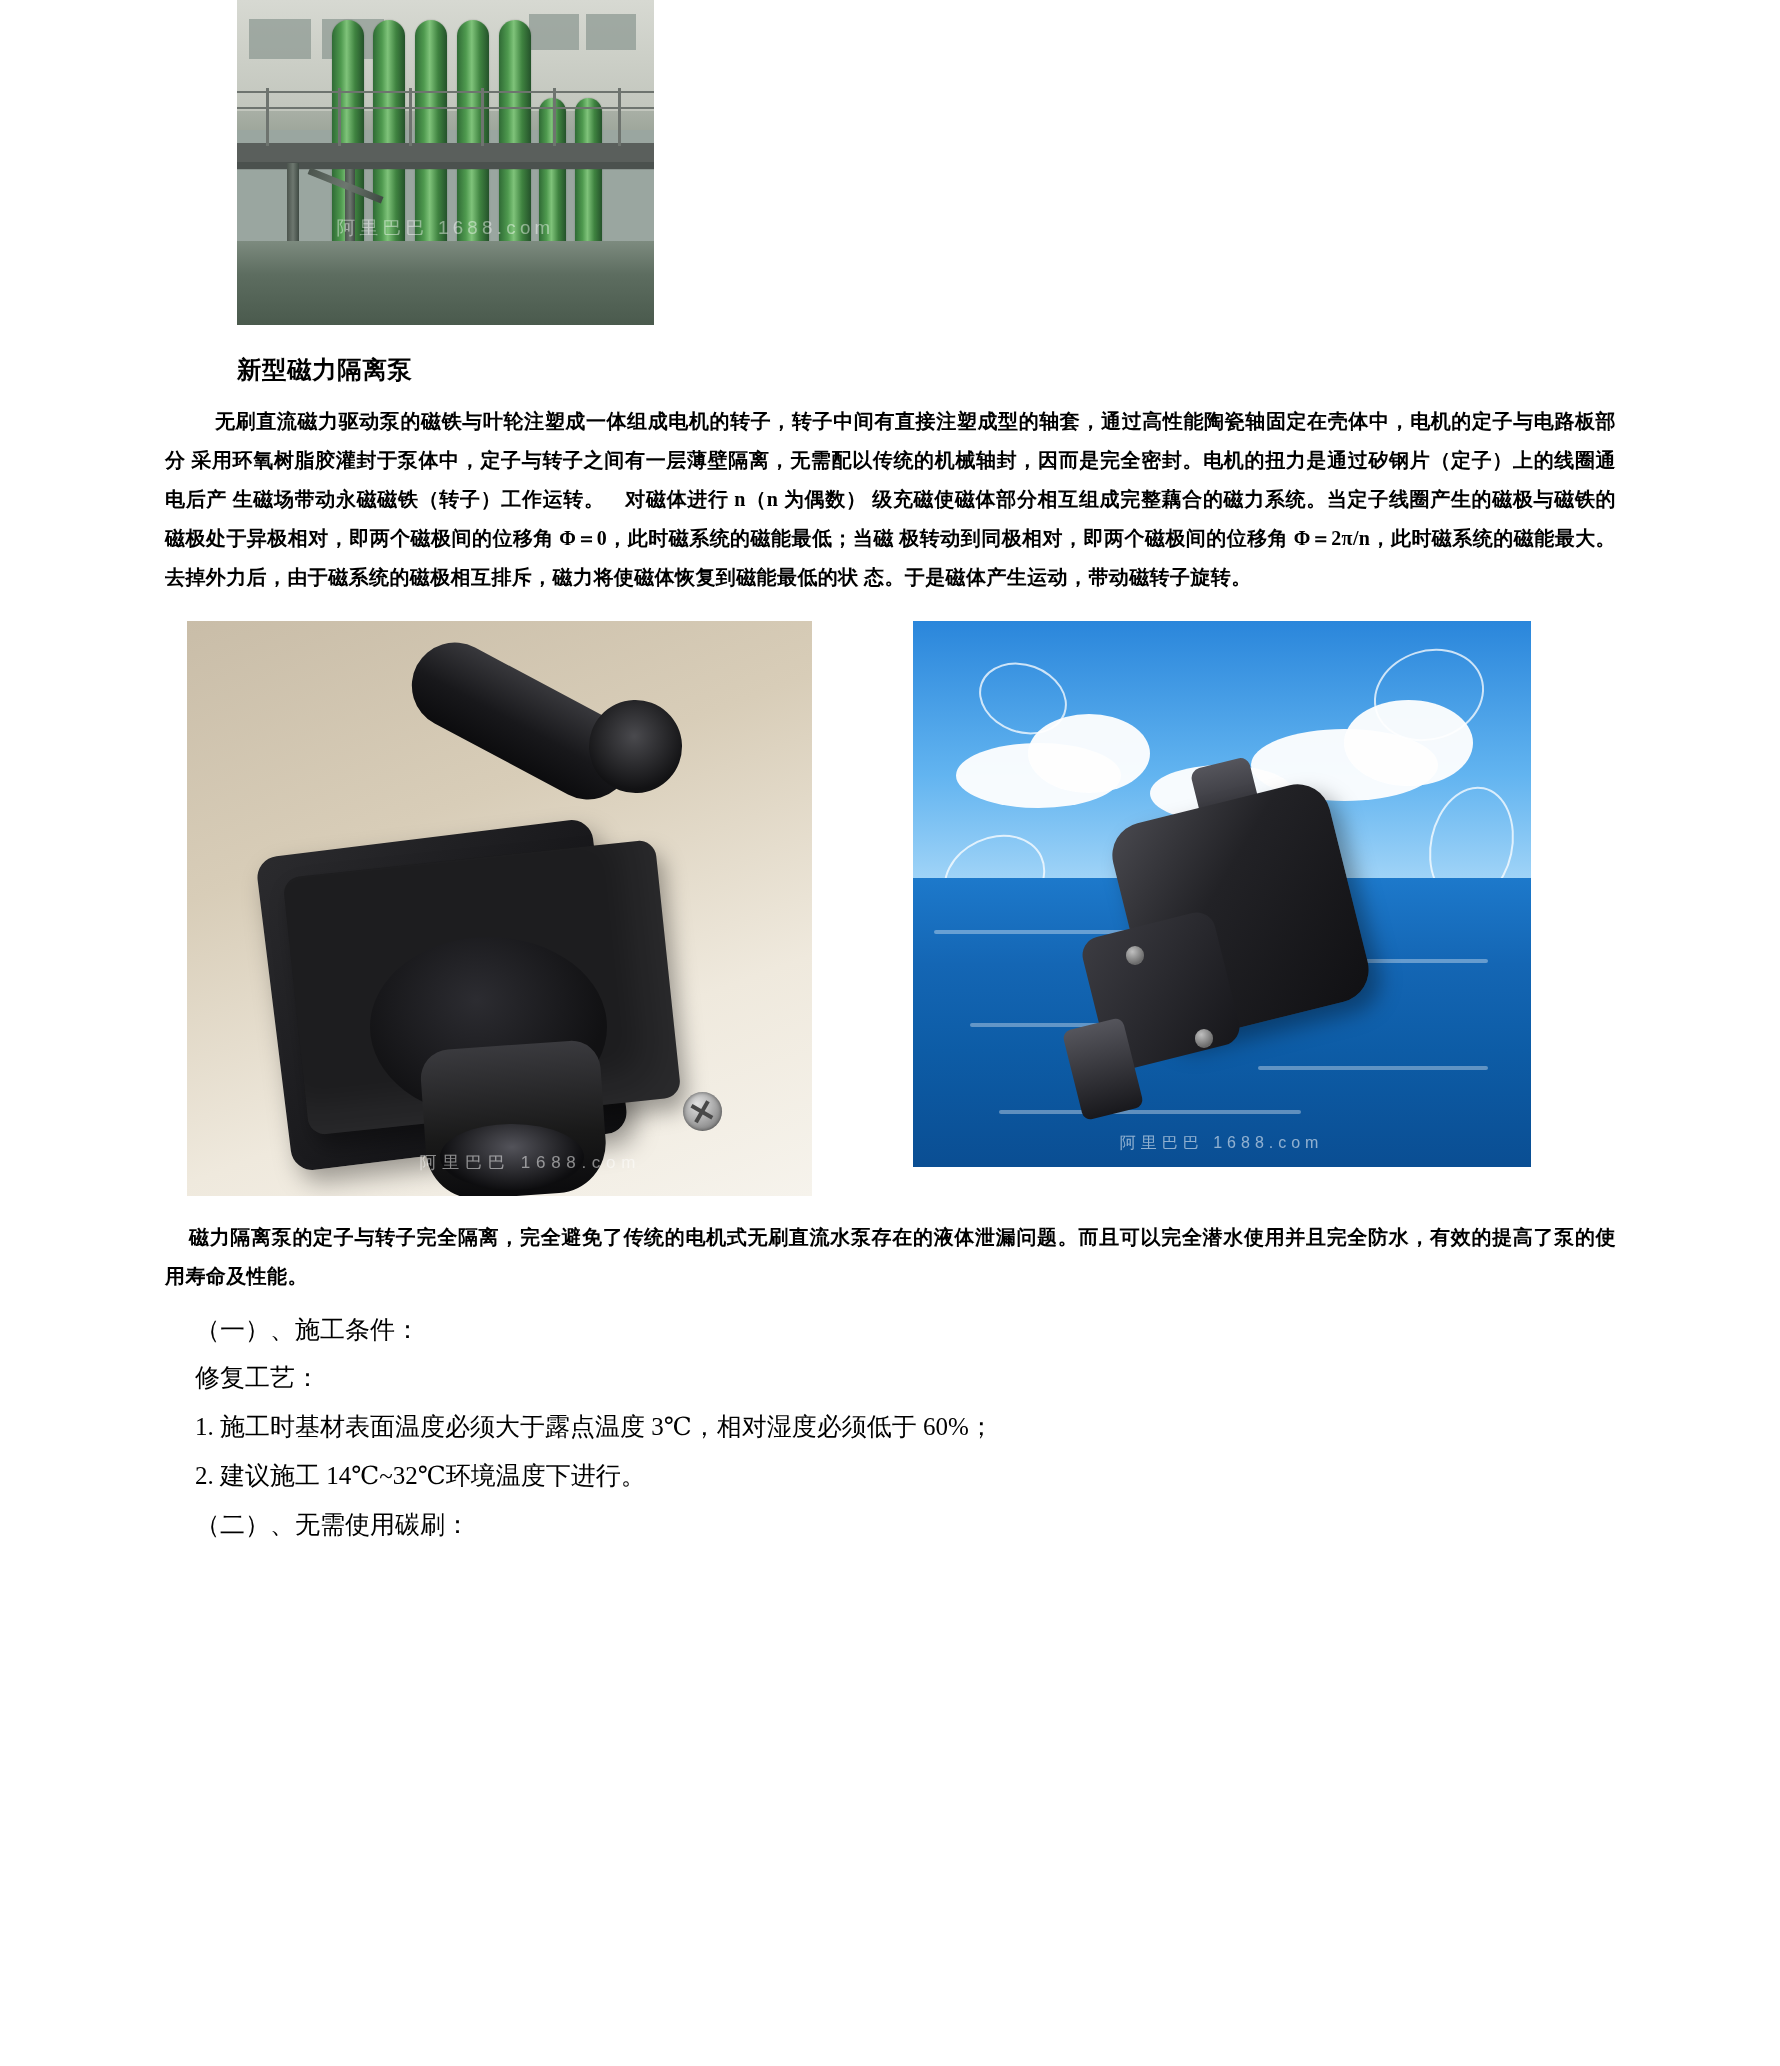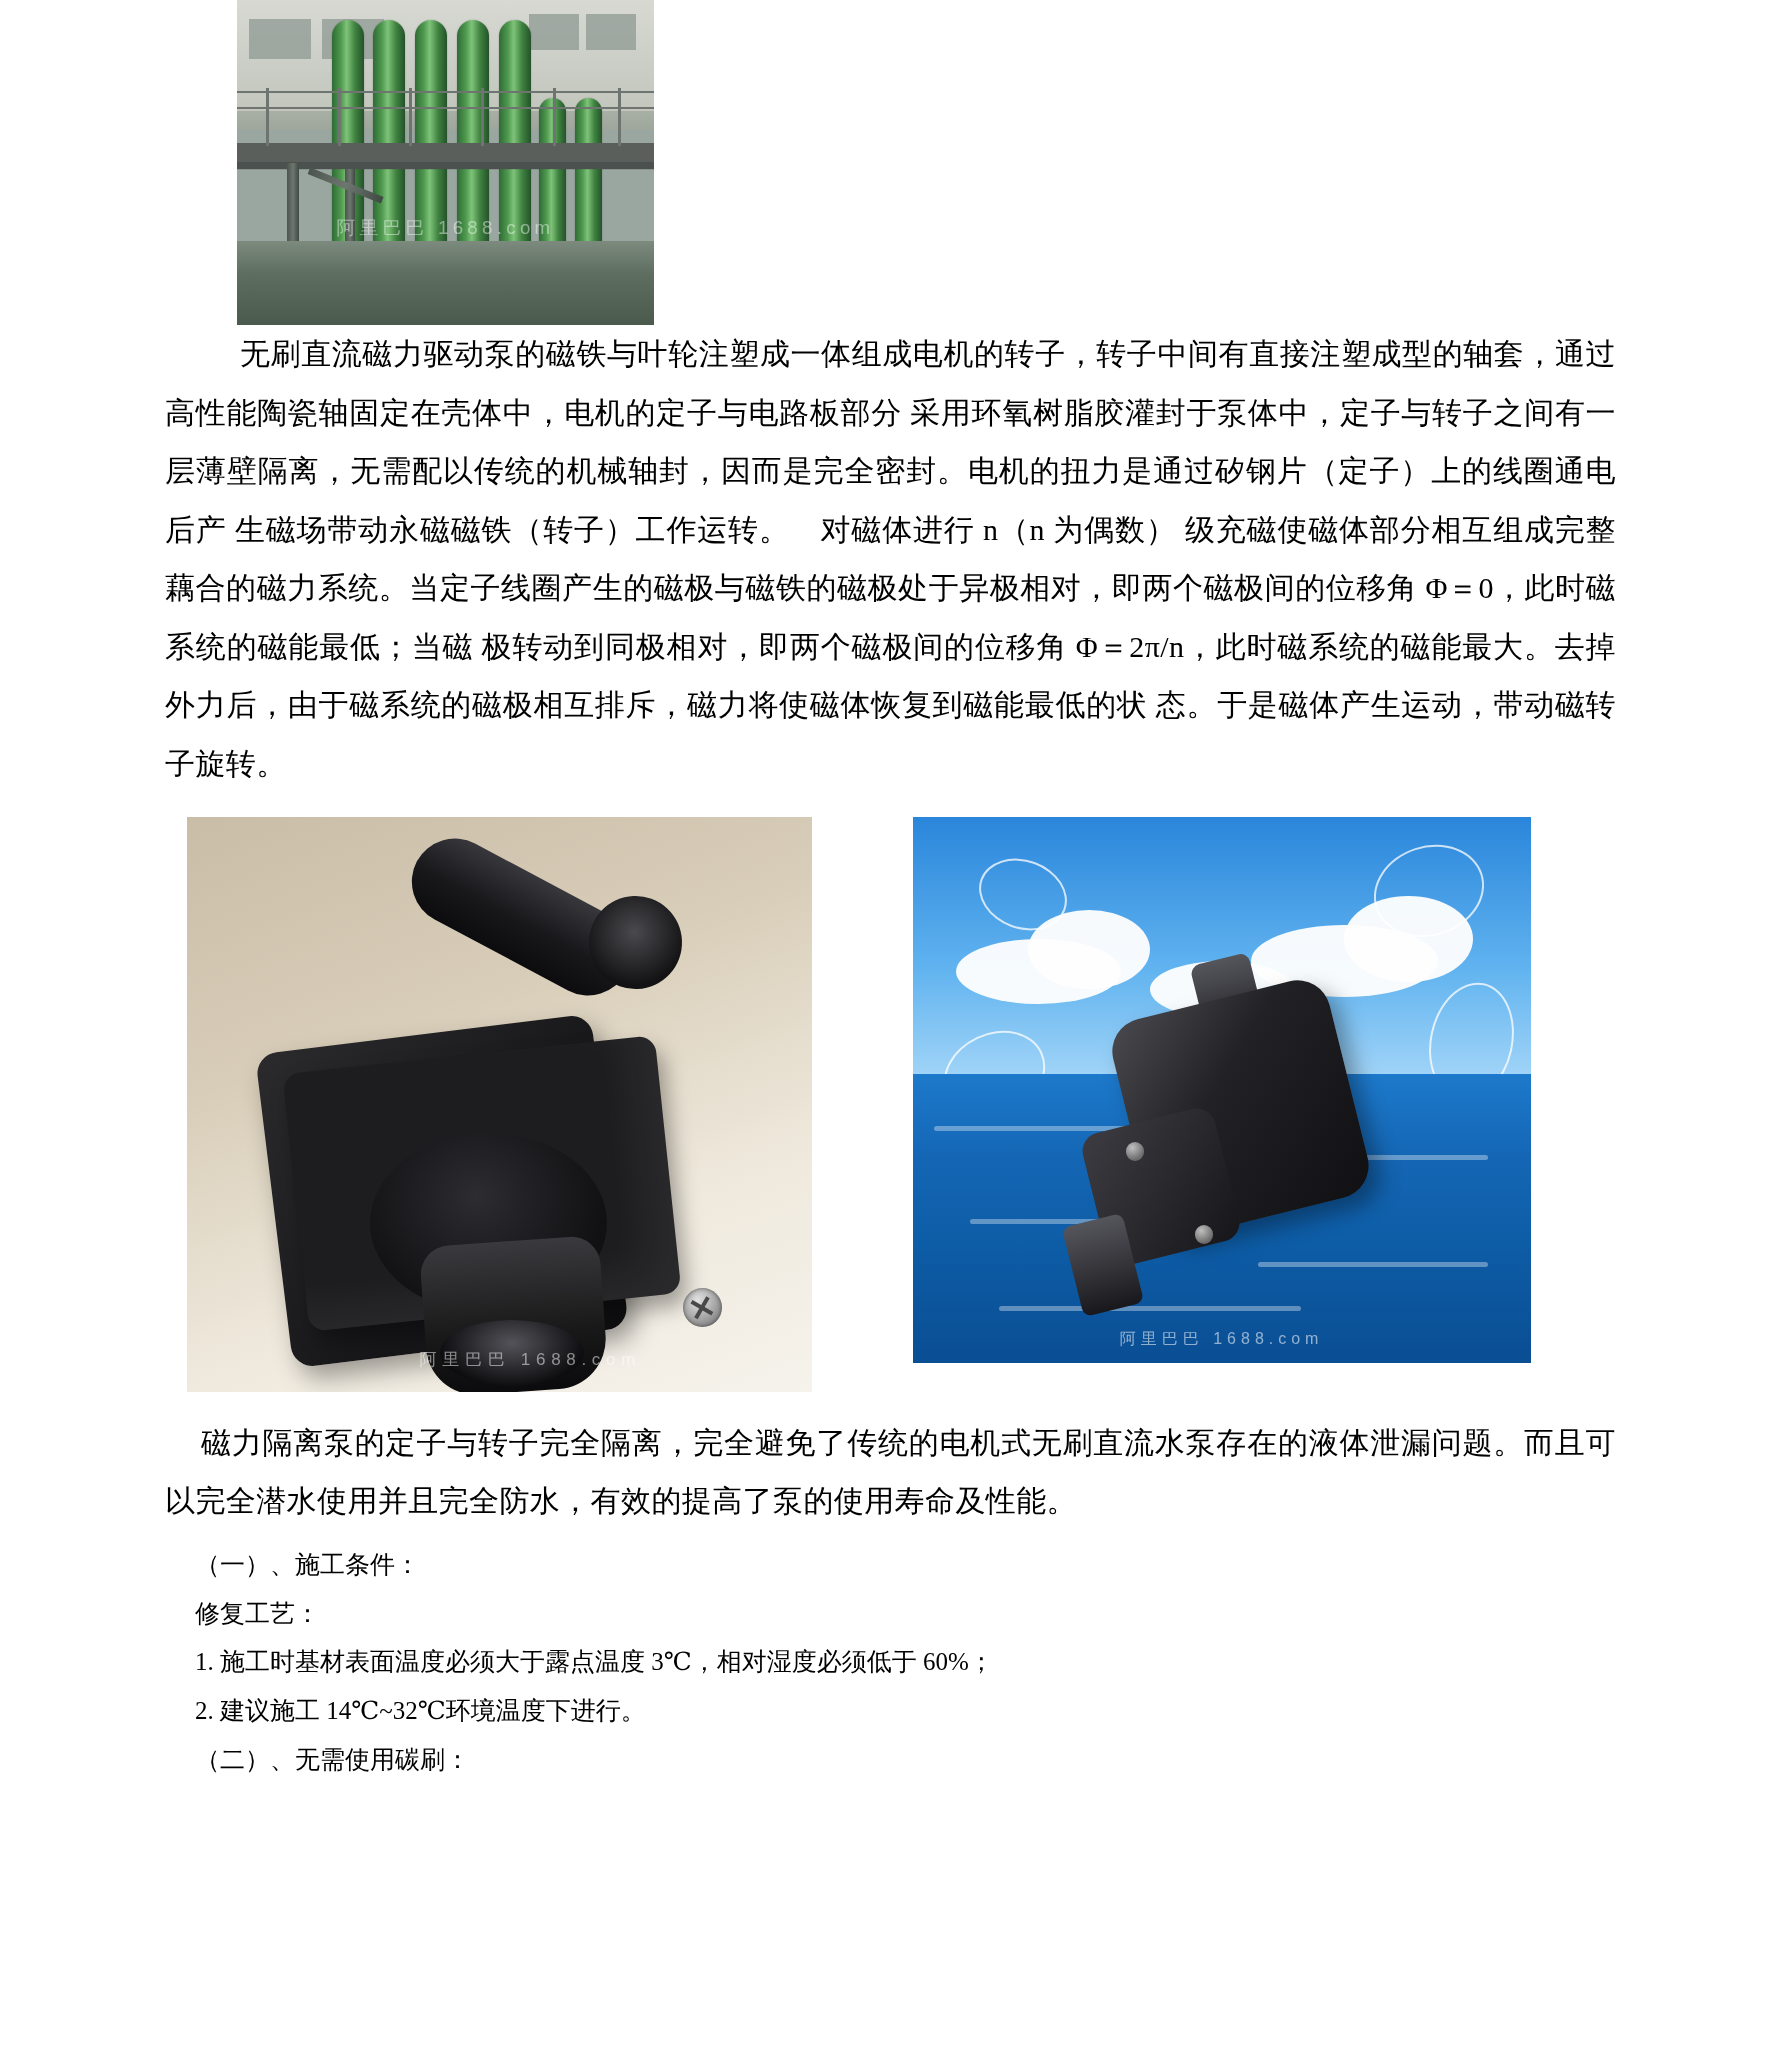--- a/index.html
+++ b/index.html
@@ -101,26 +101,27 @@
   
   .doc-heading {
     font-family: "Liberation Sans", "DejaVu Sans", sans-serif;
     font-weight: bold;
     font-size: 24.4px;
     line-height: 1.5;
     margin: 27px 0 13px 72px;
     letter-spacing: 0.7px;
   }
   p.body {
-    font-size: 30px;
+    font-size: 20px;
     line-height: 1.95;
     margin: 0 0 0 0;
     text-align: justify;
     text-justify: inter-ideograph;
     letter-spacing: 0.4px;
+    font-weight: bold;
   }
   p.body.indent {
     text-indent: 2.5em;
   }
   p.body.indent-1 {
     text-indent: 1.2em;
   }
   .para-block {
     margin-bottom: 0px;
   }
@@ -370,20 +371,21 @@
       <div class="ft-post" style="left:381px;"></div>
 
       <div class="ft-column" style="left:50px;top:50%;width:11.5px;height:34%;"></div>
       <div class="ft-column" style="left:108px;top:52%;width:10px;height:30%;"></div>
       <div class="ft-column" style="left:69px;top:56%;width:79px;height:7.2px;transform:rotate(22deg);"></div>
       <div class="ft-floor"></div>
       <div class="ft-watermark">阿里巴巴 1688.com</div>
     </div>
   </div>
 
+  <div class="doc-heading">新型磁力隔离泵</div>
 
   <div class="para-block">
     <p class="body indent">无刷直流磁力驱动泵的磁铁与叶轮注塑成一体组成电机的转子，转子中间有直接注塑成型的轴套，通过高性能陶瓷轴固定在壳体中，电机的定子与电路板部分 采用环氧树脂胶灌封于泵体中，定子与转子之间有一层薄壁隔离，无需配以传统的机械轴封，因而是完全密封。电机的扭力是通过矽钢片（定子）上的线圈通电后产 生磁场带动永磁磁铁（转子）工作运转。　对磁体进行 n（n 为偶数） 级充磁使磁体部分相互组成完整藕合的磁力系统。当定子线圈产生的磁极与磁铁的磁极处于异极相对，即两个磁极间的位移角 Φ＝0，此时磁系统的磁能最低；当磁 极转动到同极相对，即两个磁极间的位移角 Φ＝2π/n，此时磁系统的磁能最大。去掉外力后，由于磁系统的磁极相互排斥，磁力将使磁体恢复到磁能最低的状 态。于是磁体产生运动，带动磁转子旋转。</p>
   </div>
 
   <div class="fig-row">
 
     <div class="fig-pump">
       <div class="pump-flange"></div>
       <div class="screw" style="left:133px;top:363px;"></div>

